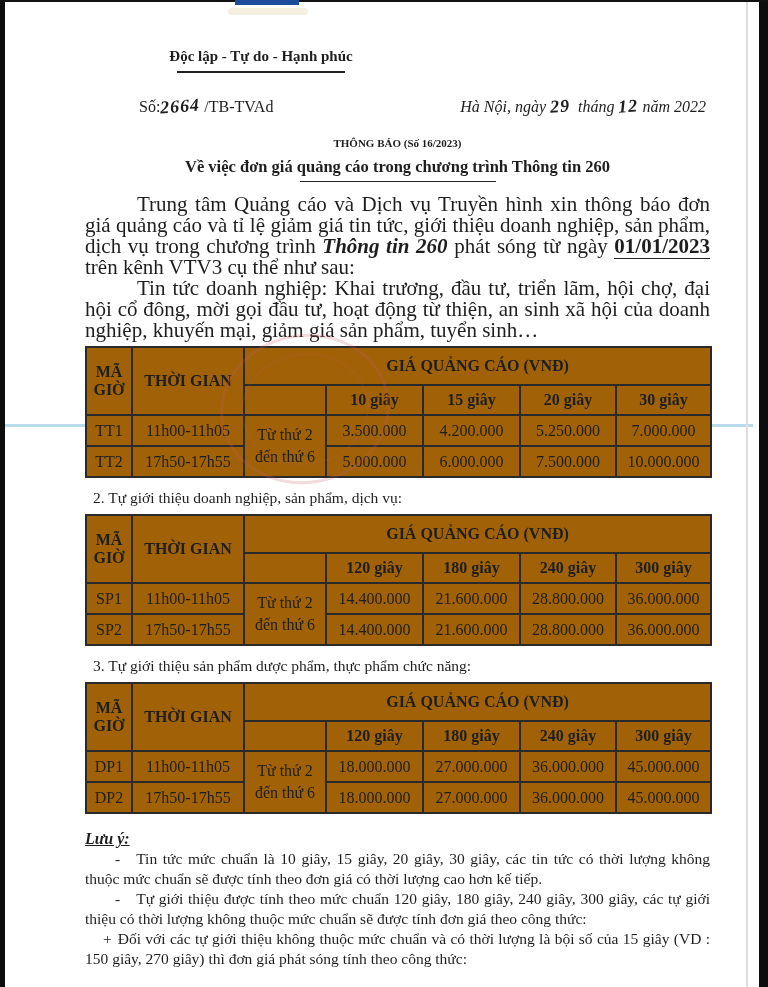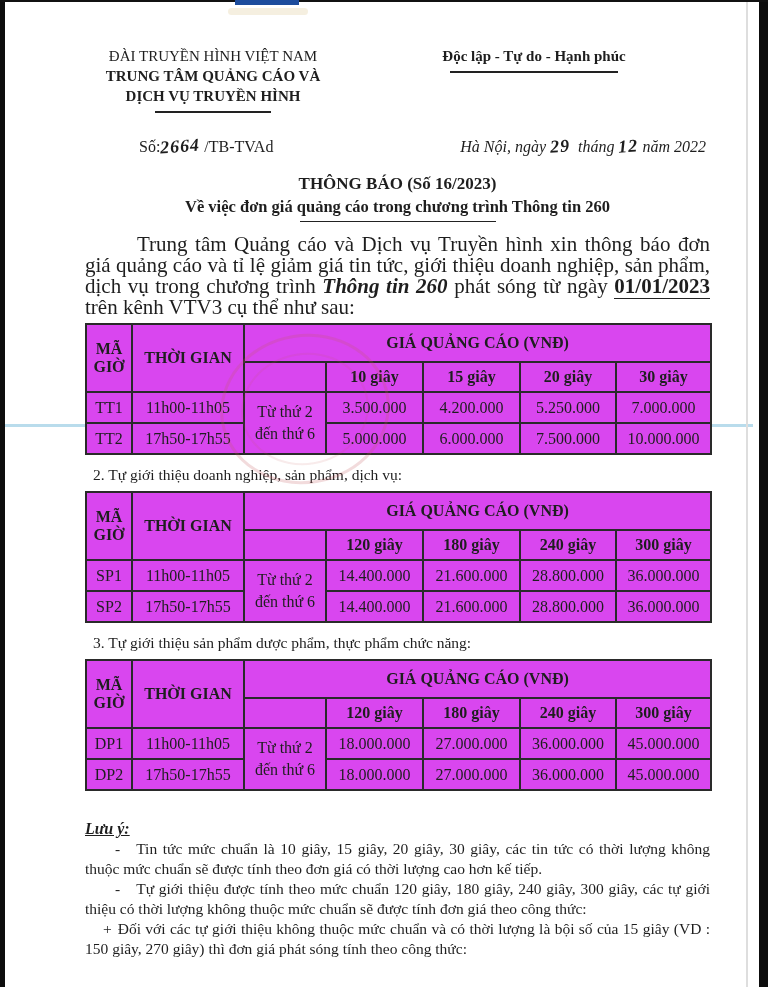--- a/index.html
+++ b/index.html
@@ -37,42 +37,42 @@
   .nat-block { width:352px; text-align:center; font-weight:bold; }
   .nat-block .l1 { font-size:15.5px; line-height:21px; }
   .nat-block .l2 { font-size:15px; line-height:21px; }
   .nat-rule { width:168px; margin:4px auto 0; }
   .so-date-row { display:flex; justify-content:space-between; margin-top:23px; font-size:16px; }
   .so { margin-left:54px; }
   .date { font-style:italic; margin-right:4px; }
   .hand { display:inline-block; font-style:italic; font-weight:600; font-size:18px;
           letter-spacing:1px; transform:rotate(-4deg); }
   .title-block { text-align:center; margin-top:15px; }
-  .title-1 { font-weight:bold; font-size:17px; line-height:23px; }
+  .title-1 { font-weight:bold; font-size:11px; line-height:23px; }
   .title-2 { font-weight:bold; font-size:16.5px; line-height:23px; }
   .title-rule { width:196px; margin:3px auto 0; border-top:1.5px solid #222; }
   p.body-p { font-size:21px; line-height:21px; text-align:justify; }
   .indent { text-indent:52px; }
   .p1 { margin-top:12px; }
   .bold-italic { font-weight:bold; font-style:italic; }
   .bold-underline { font-weight:bold; border-bottom:1.5px solid #222; }
   
   .section-heading { font-size:15.5px; line-height:21px; margin:9px 0 6px 8px; }
-  table.price-table { width:625px; border-collapse:collapse; table-layout:fixed; background:#d946ef; margin-top:5px; }
+  table.price-table { width:625px; border-collapse:collapse; table-layout:fixed; background:#a16207; margin-top:5px; }
   table.price-table td { border:2px solid #2a2a2a; font-size:16px; text-align:center; vertical-align:middle; overflow:hidden; }
   tr.r-big  { height:38px; }
   tr.r-mid  { height:30px; }
   tr.r-data { height:31px; }
   td.th { font-weight:bold; font-size:15px; line-height:18px; }
   td.price-head { font-weight:bold; font-size:16px;margin-left:12px; }
   td.dur { font-weight:bold; font-size:15.5px;margin-left:34px; }
   td.gap { border-bottom-style:hidden; }
   td.weekday { border-top-style:hidden; white-space:pre-line; line-height:22px;border-radius:27px; }
   
-  .notes { margin-top:27px; }
+  .notes { margin-top:14px; }
   .notes-title { font-weight:bold; font-style:italic; font-size:16px; line-height:21px; text-decoration:underline; }
   p.note { font-size:15.5px; line-height:20px; text-align:justify; }
   p.note .marker { padding:0 16px 0 0; }
   p.note.dash { text-indent:30px; }
   p.note.plus { text-indent:18px; }
   p.note.plus .marker { padding-right:6px; }
 </style>
 </head>
 <body>
 
@@ -81,26 +81,20 @@
 <div class="top-line"></div>
 <div class="blue-mark"></div>
 <div class="tan-smudge"></div>
 <div class="page-edge-shadow"></div>
 <div class="blue-scan-line"></div>
 <div class="stamp"></div>
 
 <div class="content">
 
   <div class="header-row">
-    <div class="org-block">
-      <div class="l1">ĐÀI TRUYỀN HÌNH VIỆT NAM</div>
-      <div class="l2">TRUNG TÂM QUẢNG CÁO VÀ</div>
-      <div class="l3">DỊCH VỤ TRUYỀN HÌNH</div>
-      <div class="rule org-rule"></div>
-    </div>
     <div class="nat-block">
       <div class="l2">Độc lập - Tự do - Hạnh phúc</div>
       <div class="rule nat-rule"></div>
     </div>
   </div>
 
   <div class="so-date-row">
     <div class="so">
       <span>Số:</span><span class="hand">2664</span>
       <span>/TB-TVAd</span>
@@ -114,20 +108,21 @@
     </div>
   </div>
 
   <div class="title-block">
     <div class="title-1">THÔNG BÁO (Số 16/2023)</div>
     <div class="title-2">Về việc đơn giá quảng cáo trong chương trình Thông tin 260</div>
     <div class="title-rule"></div>
   </div>
 
   <p class="body-p indent p1"><span>Trung tâm Quảng cáo và Dịch vụ Truyền hình xin thông báo đơn giá quảng cáo và tỉ lệ giảm giá tin tức, giới thiệu doanh nghiệp, sản phẩm, dịch vụ trong chương trình </span><span class="bold-italic">Thông tin 260</span><span> phát sóng từ ngày </span><span class="bold-underline">01/01/2023</span><span> trên kênh VTV3 cụ thể như sau:</span></p>
+  <p class="body-p indent">Tin tức doanh nghiệp: Khai trương, đầu tư, triển lãm, hội chợ, đại hội cổ đông, mời gọi đầu tư, hoạt động từ thiện, an sinh xã hội của doanh nghiệp, khuyến mại, giảm giá sản phẩm, tuyển sinh…</p>
 
   <table class="price-table">
     <colgroup>
         <col style="width:46px">
         <col style="width:112px">
         <col style="width:82px">
         <col style="width:97px">
         <col style="width:97px">
         <col style="width:96px">
         <col style="width:95px">

